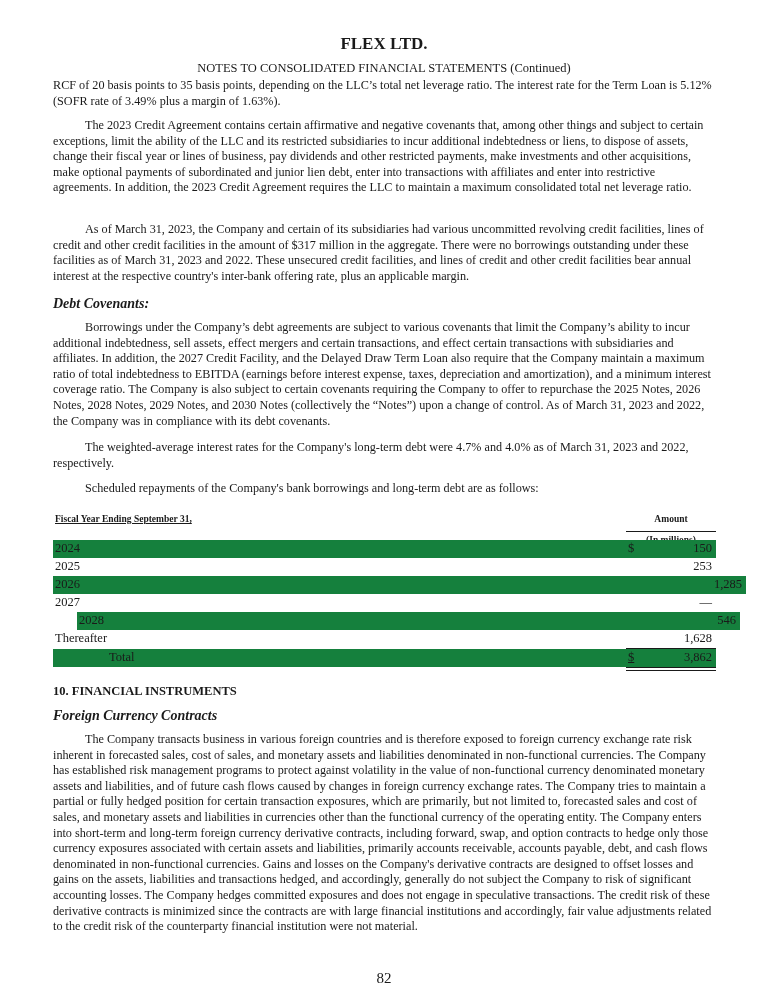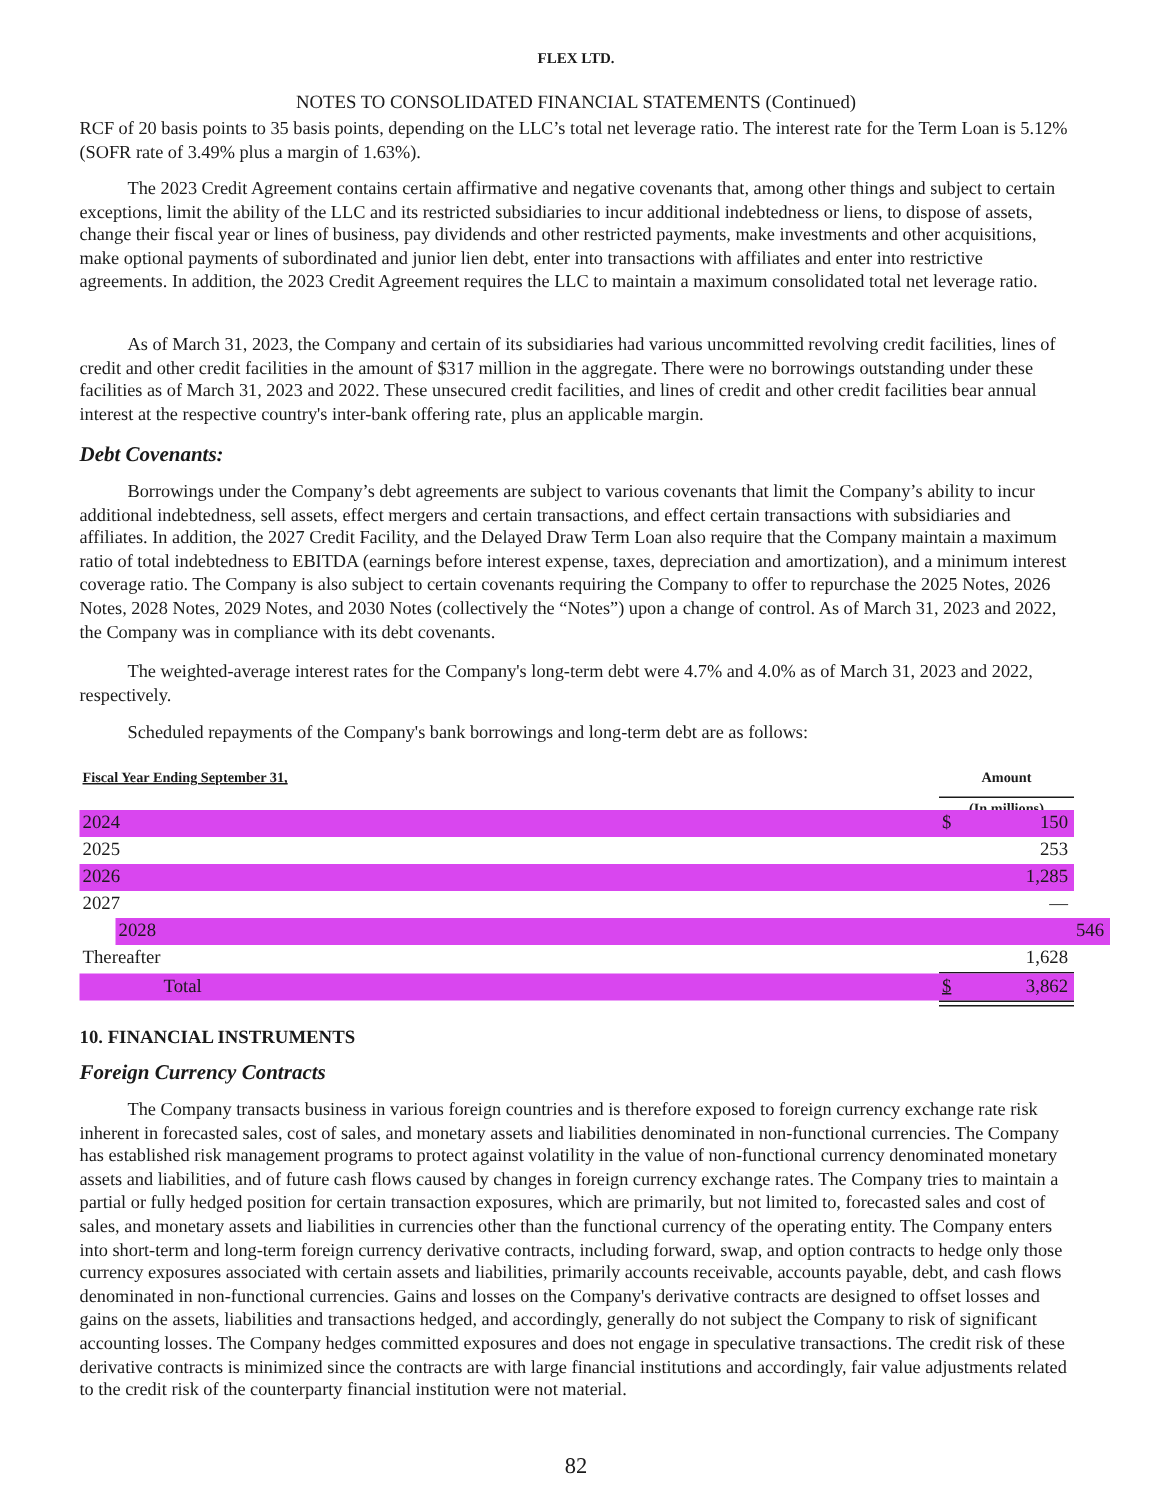--- a/index.html
+++ b/index.html
@@ -1,38 +1,38 @@
 <!DOCTYPE html>
 <html><head>
 <meta charset="utf-8">
 <style>
   html, body { margin: 0; padding: 0; background: #ffffff; }
   body { width: 768px; height: 1000px; position: relative; overflow: hidden;
          font-family: "Liberation Serif", "DejaVu Serif", serif; color: #1a1a1a; }
   .page { position: absolute; left: 53px; top: 0; width: 663px; }
   .company { position: absolute; left: 0; width: 768px; top: 34px; text-align: center;
-             font-weight: bold; font-size: 10px; }
+             font-weight: bold; font-size: 17px; }
   .subtitle { position: absolute; left: 0; width: 768px; top: 61px; text-align: center;
               font-weight: normal; font-size: 12.5px; }
   .p { position: absolute; left: 0; width: 663px; font-size: 12.2px; line-height: 15.6px;
        text-align: left; }
   .indent { text-indent: 32px; }
   .heading-i { position: absolute; left: 0; font-size: 14px; font-weight: bold; font-style: italic; }
   .heading-b { position: absolute; left: 0; font-size: 12.5px; font-weight: bold; }
 
   
   .tbl { position: absolute; left: 0; top: 512px; width: 663px; }
   .th-left { position: absolute; left: 2px; top: 2px; font-size: 9.5px; font-weight: bold; text-decoration: underline; }
   .th-amount { position: absolute; left: 573px; width: 90px; top: 2px; text-align: center;
                font-size: 9.5px; font-weight: bold; }
   .th-line { position: absolute; left: 573px; width: 90px; top: 19px; border-top: 1.4px solid #1a1a1a; }
   .th-units { position: absolute; left: 573px; width: 90px; top: 23px; text-align: center;
               font-size: 9.5px; font-weight: bold; }
   .row { position: absolute; left: 0; width: 663px; height: 18px; font-size: 12.5px; }
-  .row.shade { background: #d946ef; }
+  .row.shade { background: #15803d; }
   .row .lbl { position: absolute; left: 2px; top: 1px; }
   .row .cur { position: absolute; left: 575px; top: 1px; }
   .row .val { position: absolute; right: 4px; top: 1px; }
   .row .total-lbl { left: 10px; margin-left: 46px; }
   .total-top { position: absolute; left: 573px; width: 90px; border-top: 1.4px solid #1a1a1a; }
   .total-bot { position: absolute; left: 573px; width: 90px; height: 2px;
                border-top: 1.2px solid #1a1a1a; border-bottom: 1.2px solid #1a1a1a; }
   .page-num { position: absolute; left: 0; width: 768px; top: 970px; text-align: center; font-size: 15px; }
 </style>
 </head>
@@ -59,21 +59,21 @@
     <div class="row shade" style="top:28px;">
       <span class="lbl">2024</span>
       <span class="cur">$</span>
       <span class="val">150</span>
     </div>
     <div class="row" style="top:46px;">
       <span class="lbl">2025</span>
       <span class="cur"></span>
       <span class="val">253</span>
     </div>
-    <div class="row shade" style="top:64px;">
+    <div class="row shade" style="top:64px;padding-left:30px;">
       <span class="lbl">2026</span>
       <span class="cur"></span>
       <span class="val">1,285</span>
     </div>
     <div class="row" style="top:82px;">
       <span class="lbl">2027</span>
       <span class="cur"></span>
       <span class="val">—</span>
     </div>
     <div class="row shade" style="top:100px;margin-left:24px;">

